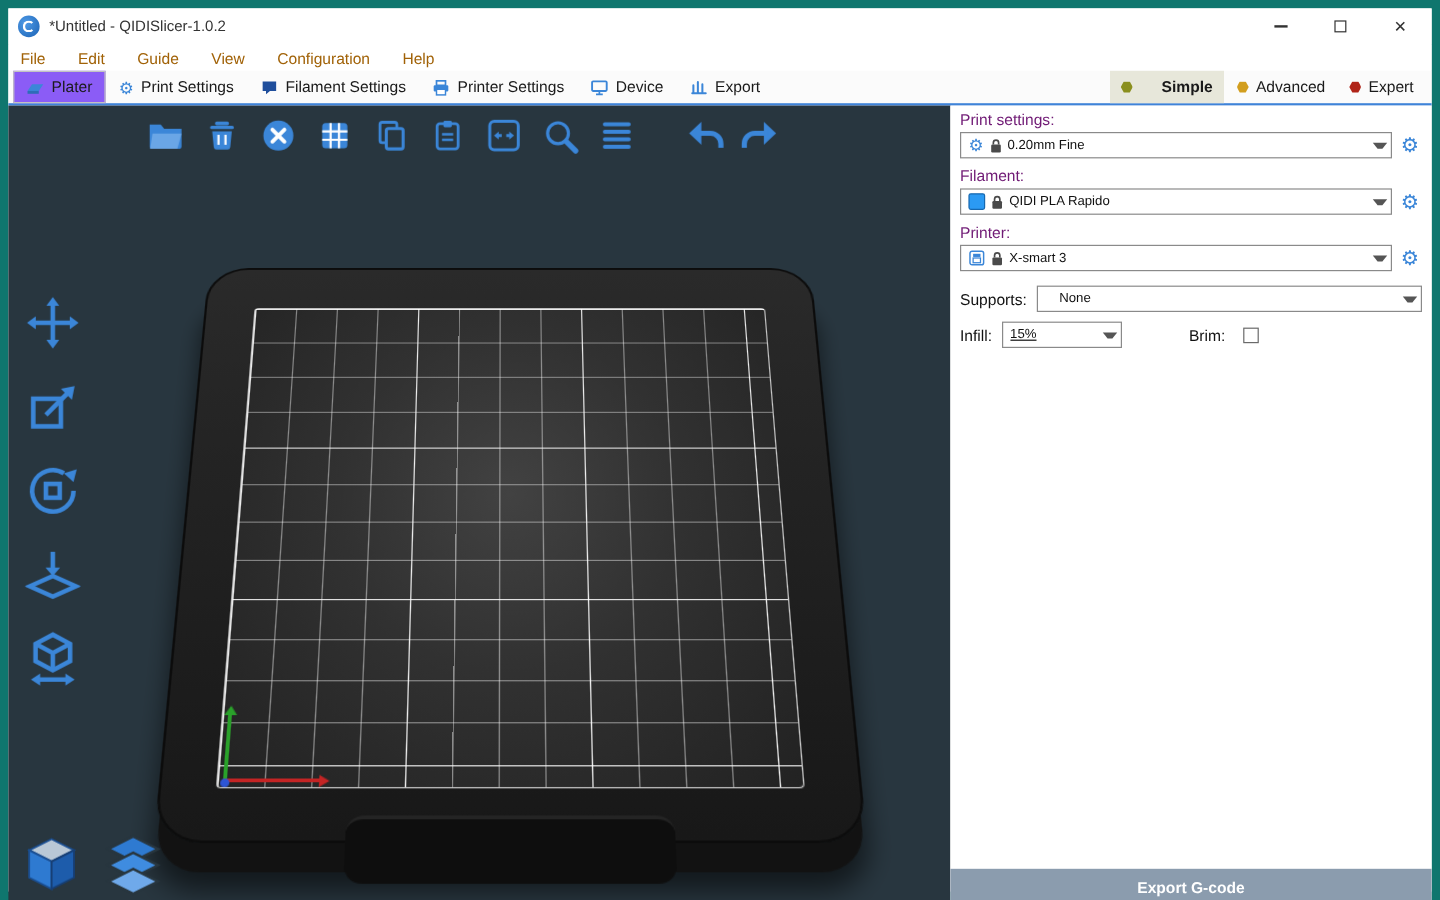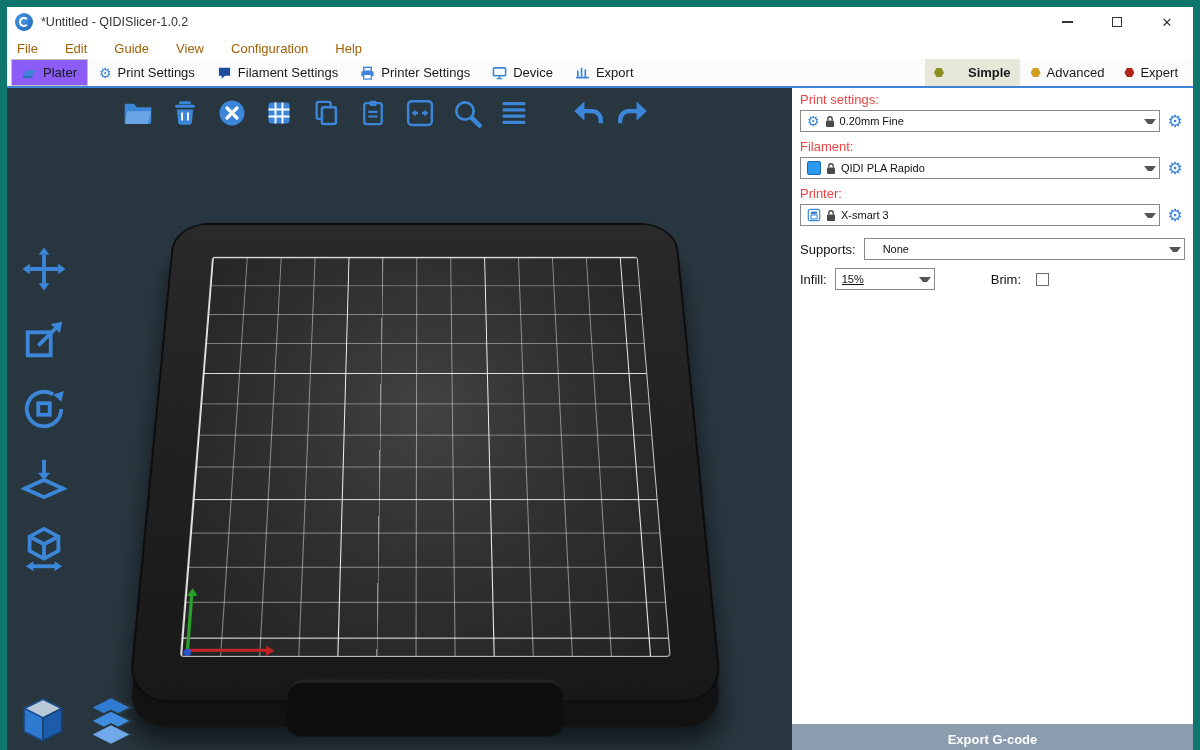--- a/index.html
+++ b/index.html
@@ -68,21 +68,21 @@
       repeating-linear-gradient(to bottom, rgba(255,255,255,.45) 0 1px, transparent 1px 36px); }
   .bed-handle { position:absolute; left:50%; bottom:-34px; transform:translateX(-50%);
     width:250px; height:54px; background:#0e0e0e; border-radius:14px; border-top:3px solid #242424; }
   .axis-x { position:absolute; left:4px; bottom:4px; width:74px; height:3px; background:#c42424; }
   .axis-x::after { content:""; position:absolute; right:-8px; top:-3.5px; border-left:8px solid #c42424; border-top:5px solid transparent; border-bottom:5px solid transparent; }
   .axis-y { position:absolute; left:4px; bottom:4px; width:3px; height:56px; background:#2aa12a; }
   .axis-y::after { content:""; position:absolute; top:-8px; left:-3.5px; border-bottom:8px solid #2aa12a; border-left:5px solid transparent; border-right:5px solid transparent; }
   .axis-origin { position:absolute; left:2px; bottom:0px; width:7px; height:7px; border-radius:50%; background:#2d55d6; }
 
   
-  .sb-label { font-size:13px; color:#ef4444; margin:0 0 3px 0; }
+  .sb-label { font-size:13px; color:#701a75; margin:0 0 3px 0; }
   .sb-row { display:flex; align-items:center; gap:5px; margin-bottom:7px; }
   .combo { display:flex; align-items:center; height:22px; border:1px solid #8a8a8a; background:#fff; gap:5px; padding:0 3px 0 6px; flex:1; min-width:0; }
   .combo-text { flex:1; font-size:11px; white-space:nowrap; overflow:hidden; }
   .combo-arrow { width:12px; height:0; border-left:4px solid transparent; border-right:4px solid transparent; border-top:5px solid #555; flex:none; }
   .gear-btn { width:20px; text-align:center; color:#3b86d8; font-size:17px; line-height:1; flex:none; }
   .swatch { width:14px; height:14px; border-radius:2px; background:#2b9af3; border:1px solid #1668b0; flex:none; } .mt12 { margin-top:12px; } .mt8 { margin-top:8px; }
   .sb-inline { display:flex; align-items:center; }
   .sb-inline .lbl { margin-right:8px; white-space:nowrap; }
   .combo.supports .combo-text { padding-left:12px; }
   .combo.small { flex:none; width:100px;text-decoration:underline; }

